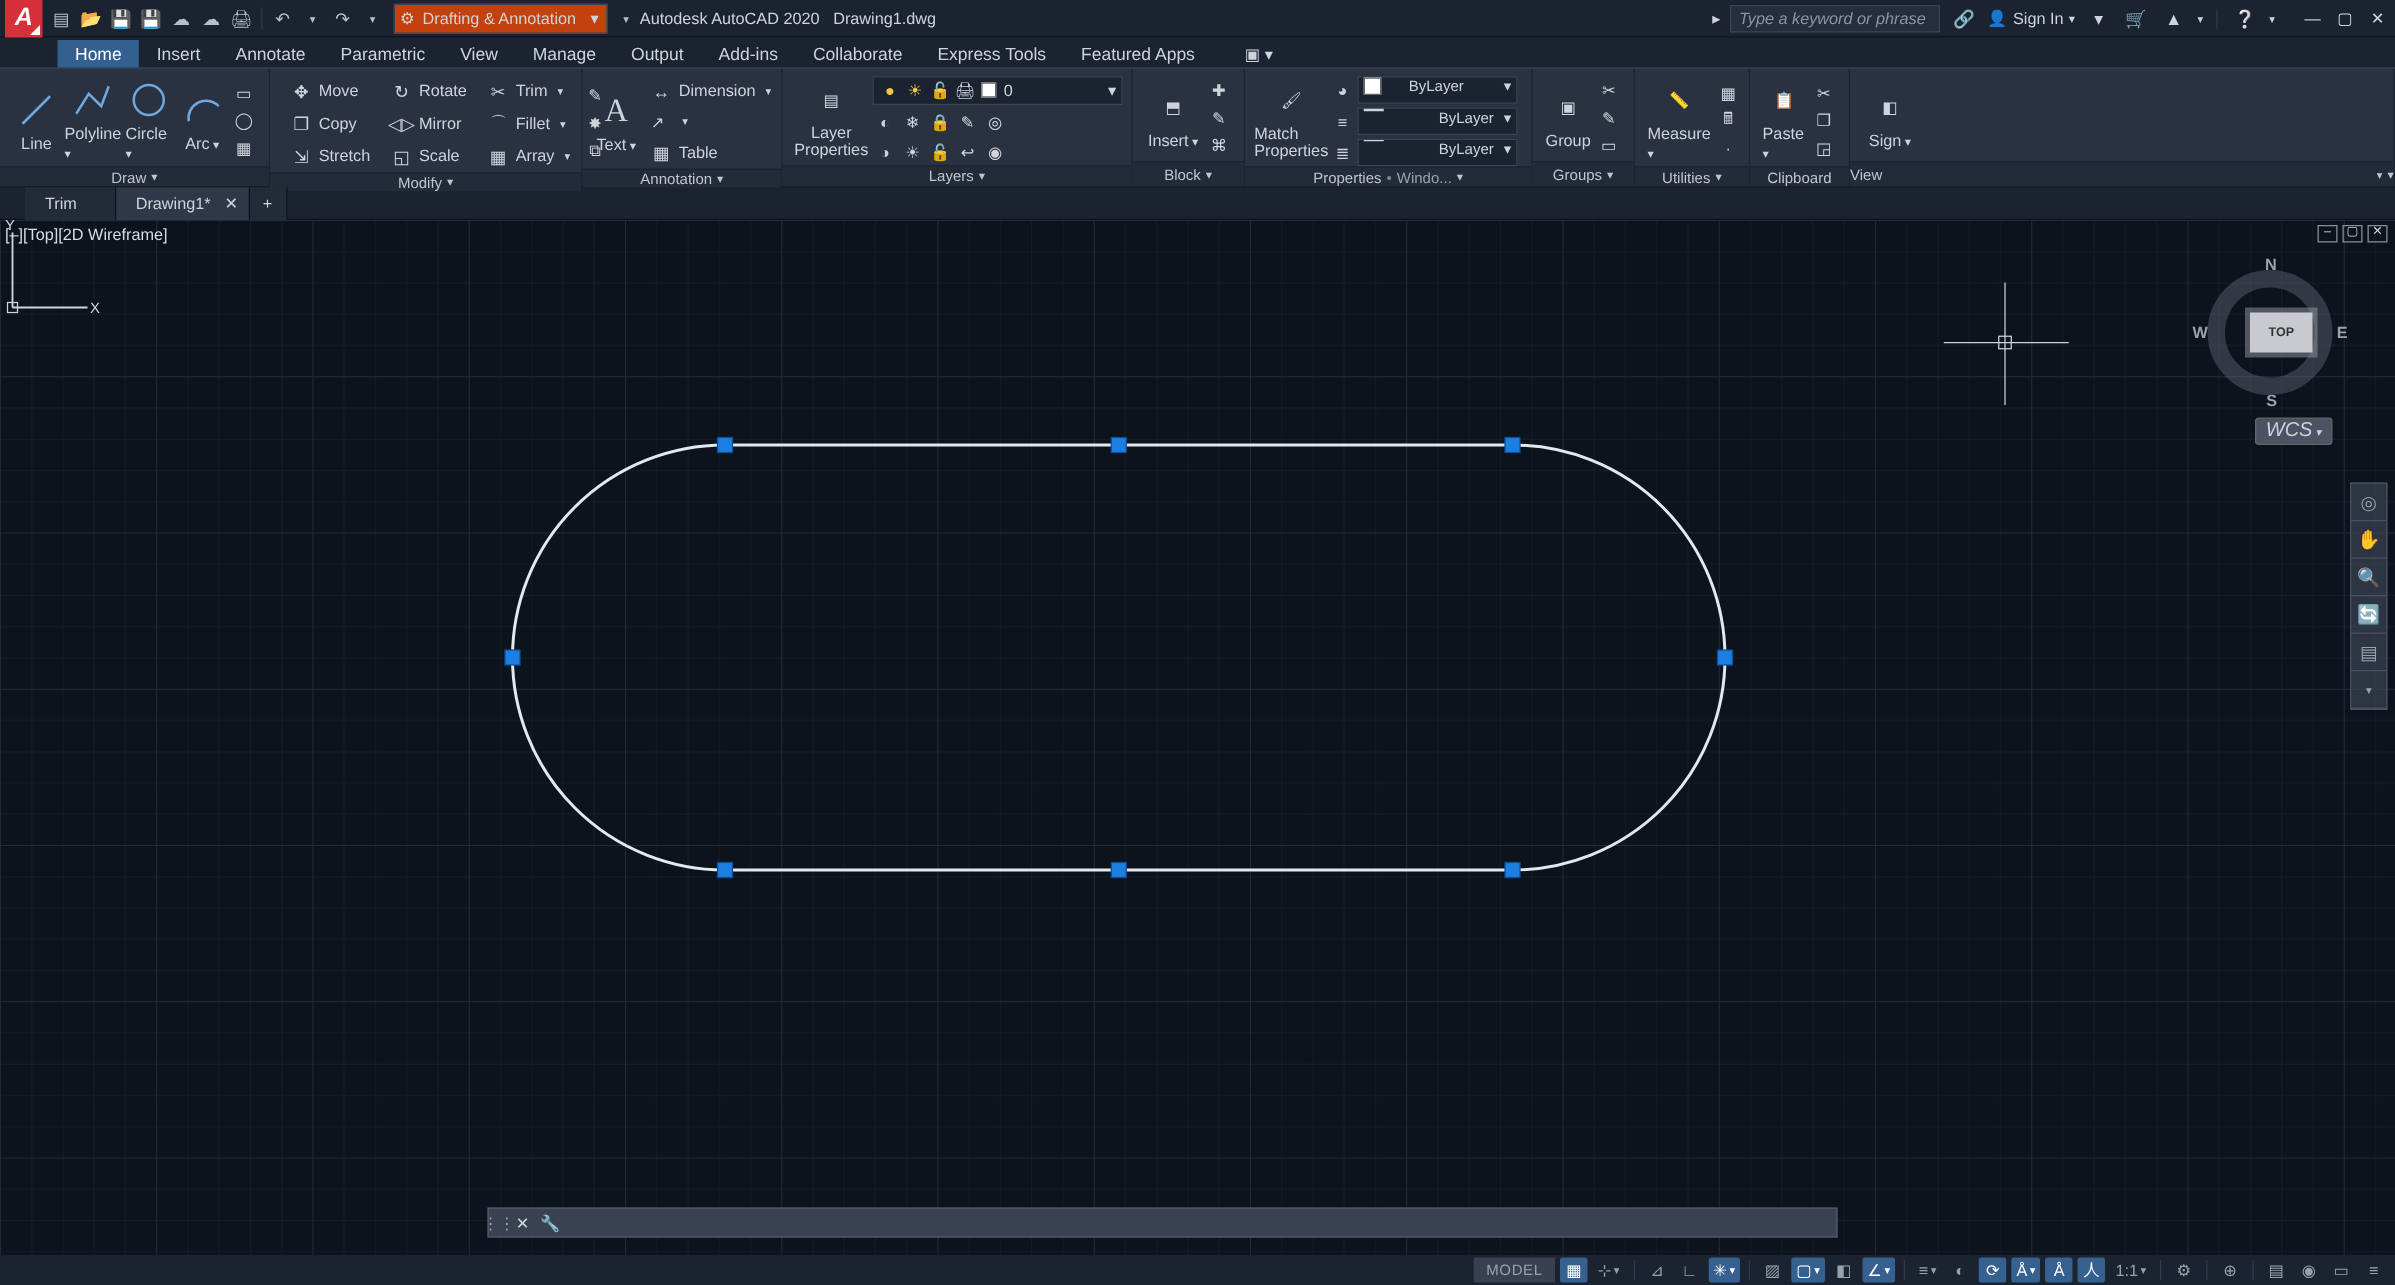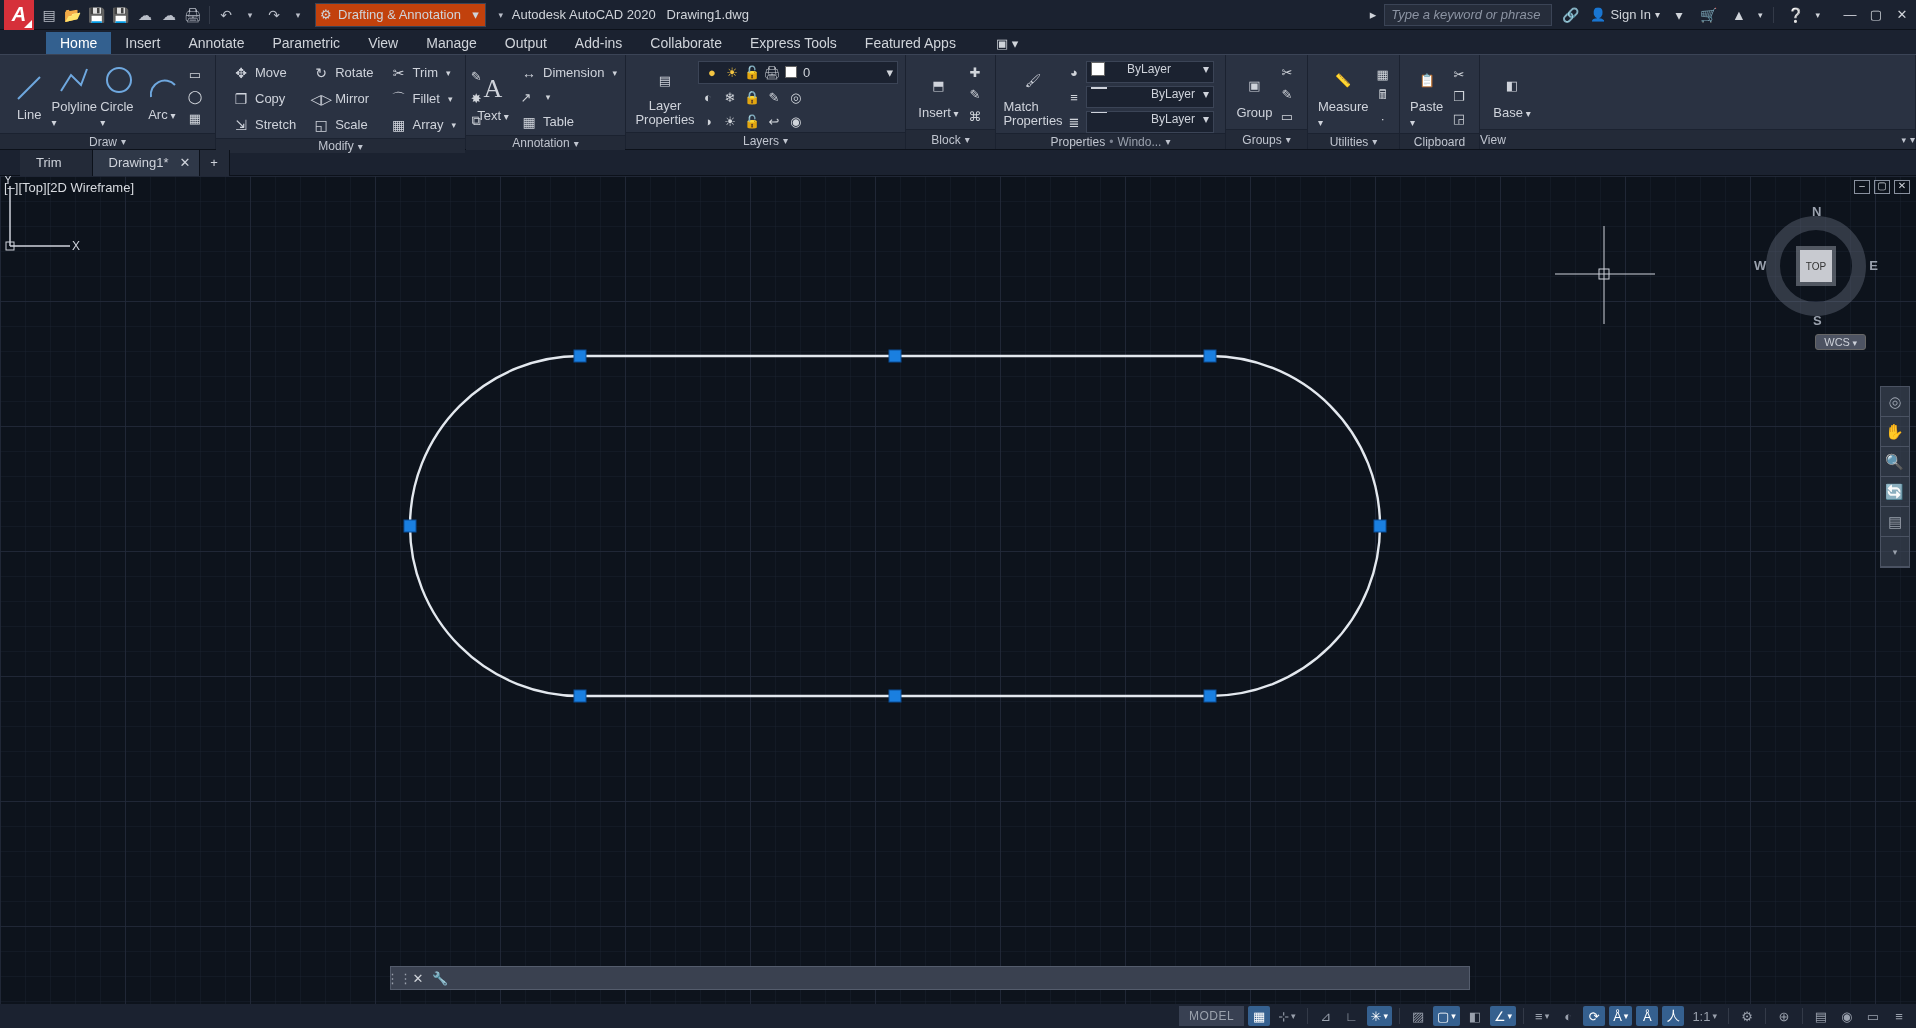--- a/index.html
+++ b/index.html
@@ -124,24 +124,24 @@
 
 .canvas-wrap{position:relative;height:calc(1028px - 30px - 24px - 96px - 26px - 24px);background:#0d131c;}
 .canvas-wrap svg{position:absolute;inset:0;}
 .vp-label{position:absolute;top:4px;left:4px;color:#d8dbe0;font-size:13px;z-index:5;}
 .doc-controls{position:absolute;top:4px;right:6px;display:flex;gap:4px;z-index:5;}
 .doc-controls div{width:16px;height:14px;border:1px solid #88909e;font-size:10px;line-height:10px;text-align:center;cursor:pointer;}
 
 
 .viewcube{position:absolute;top:30px;right:40px;width:120px;height:120px;z-index:6;}
 .vc-ring{position:absolute;inset:10px;border-radius:50%;border:14px solid rgba(120,130,145,.35);}
-.vc-face{position:absolute;top:44px;left:44px;width:32px;height:32px;background:#c8cad0;color:#333;font-size:10px;font-weight:normal;display:flex;align-items:center;justify-content:center;box-shadow:0 0 0 4px rgba(150,155,165,.5);}
+.vc-face{position:absolute;top:44px;left:44px;width:50px;height:32px;background:#c8cad0;color:#333;font-size:10px;font-weight:bold;display:flex;align-items:center;justify-content:center;box-shadow:0 0 0 4px rgba(150,155,165,.5);}
 .vc-dir{position:absolute;color:#9aa1ad;font-weight:bold;font-size:13px;}
 .vc-n{top:-2px;left:56px}.vc-s{bottom:-2px;left:57px}.vc-e{right:-2px;top:52px}.vc-w{left:-2px;top:52px}
-.wcs-badge{position:absolute;top:158px;right:50px;background:#4d5362;border:1px solid #666;color:#ccd0d8;font-size:11px;padding:1px 8px;border-radius:3px;z-index:6;}
+.wcs-badge{position:absolute;top:158px;right:50px;background:#4d5362;border:1px solid #666;color:#ccd0d8;font-size:16px;padding:1px 8px;border-radius:3px;z-index:6;font-style:italic;}
 .wcs-badge::after{content:" ▾";font-size:9px;}
 
 
 .navbar{position:absolute;right:6px;top:210px;width:30px;background:rgba(60,68,82,.7);border:1px solid #4a5262;display:flex;flex-direction:column;z-index:6;}
 .navbar div{height:30px;border-bottom:1px solid #4a5262;display:flex;align-items:center;justify-content:center;cursor:pointer;font-size:15px;color:#9aa1ad;}
 
 
 .cmdline{
   position:absolute;bottom:14px;left:390px;height:24px;width:1080px;
   display:flex;align-items:center;background:#3a4150;border:1px solid #545c6c;z-index:5;
@@ -496,21 +496,21 @@
         <div class="mini-btn">◲</div>
       </div>
     </div>
     <div class="panel-title">Clipboard</div>
   </div>
 
   <div class="panel" style="flex:1;min-width:72px">
     <div class="panel-body">
       <div class="big-tool dd">
         <div class="ico">◧</div>
-        <span class="lbl">Base</span>
+        <span class="lbl">Sign</span>
       </div>
     </div>
     <div class="panel-title dd">
         <span>View</span>
         <span style="margin-left:auto;font-size:9px">▾</span>
       </div>
   </div>
 
 </div>
 

